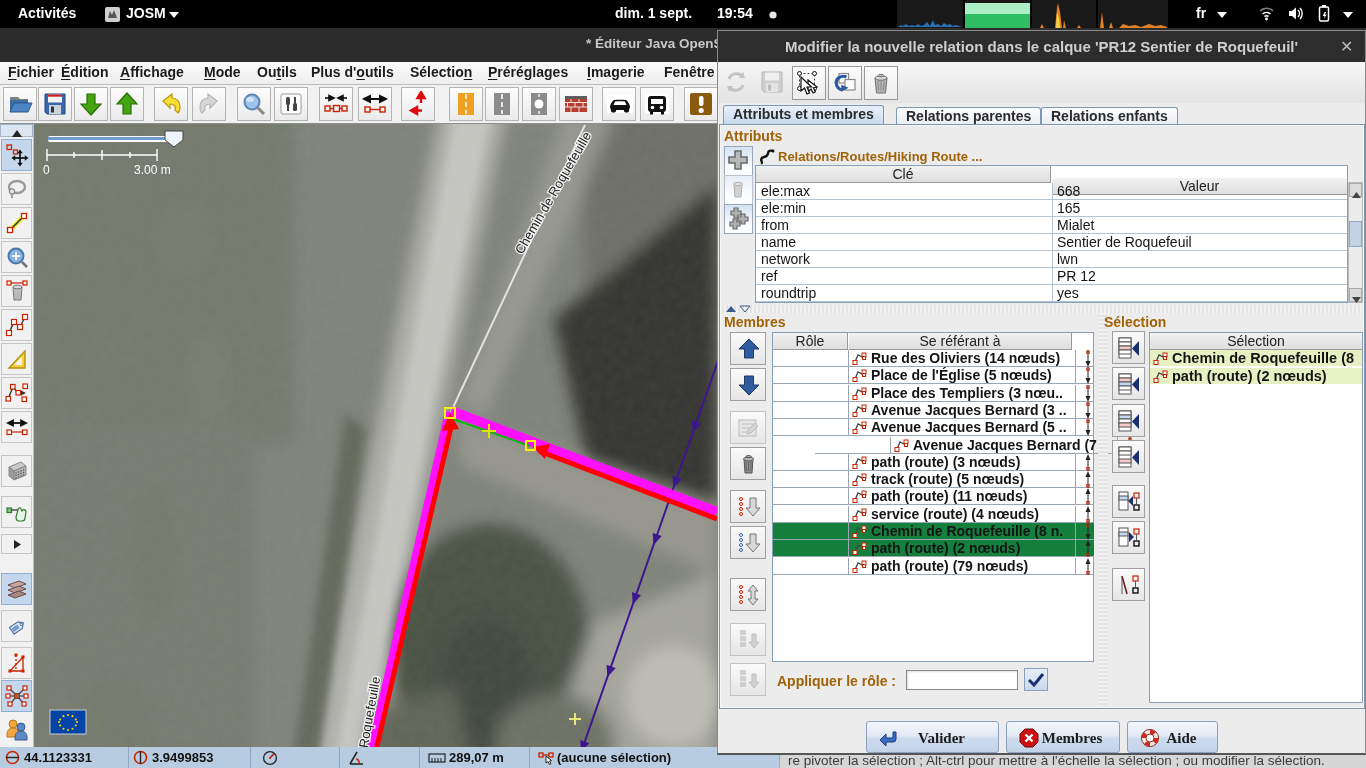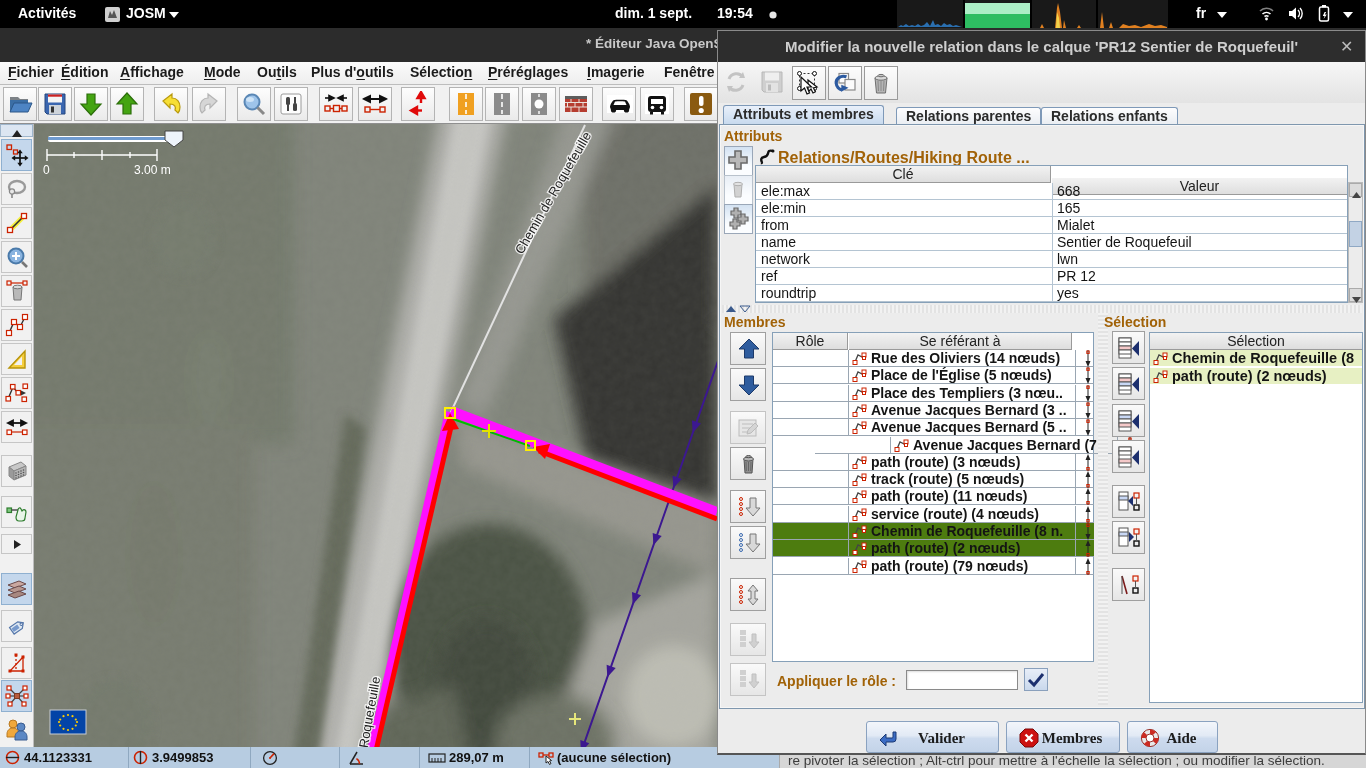--- a/index.html
+++ b/index.html
@@ -57,21 +57,21 @@
 
 .blabel { position:absolute; font-size:14px; font-weight:bold; color:#a16207; }
 .arow { position:absolute; left:0; right:0; height:17px; border-bottom:1px solid #b4c4d2; font-size:14px; color:#141414; }
 .arow span:first-child { position:absolute; left:5px; top:0px; }
 .arow span:last-child { position:absolute; left:301px; top:0px; }
 .arow::after { content:""; position:absolute; left:296px; top:0; width:1px; height:17px; background:#b4c4d2; }
 .mrow { position:absolute; left:0; height:17px; border-bottom:1px solid #9aa6b2; font-size:14px; font-weight:bold; color:#141414; white-space:nowrap; }
 .mrow .wt { position:absolute; left:98px; top:0px; }
 .mrow::before { content:""; position:absolute; left:75px; top:0; width:1px; height:17px; background:#9aa6b2; }
 .mrow svg.wi { position:absolute; left:79px; top:2px; }
-.mrow.sel { background:#4d7c0f; }
+.mrow.sel { background:#15803d; }
 .selrow { background:#e7f0c3; border-bottom:1px solid #fff; font-weight:bold; color:#141414; font-size:14.5px; }
 .selrow .wt { position:absolute; left:22px; top:0px; white-space:nowrap; }
 .selrow svg.wi { position:absolute; left:3px; top:2px; }
 
 
 .mbtn { position:absolute; width:29px; height:30px; background:linear-gradient(#d3e2f2,#fbfdff 70%); border:1px solid #9aa7b8; }
 .mbtn svg { position:absolute; left:1px; top:1px; }
 
 
 .membtn { position:absolute; left:0; width:36px; height:33px; background:linear-gradient(#fafafa,#e6e6e6); border:1px solid #9f9f9f; }
@@ -791,21 +791,21 @@
               <path d="M15 8 h4 v3 h3 v4 h-3 v3 h-4 v-3 h-3 v-4 h3 Z"></path>
               <path d="M7 13 h4 v3 h3 v4 h-3 v3 H7 v-3 H4 v-4 h3 Z"></path>
             </g>
           </svg>
         </div>
 
       <svg class="abs" style="left:38px; top:23px;" width="18" height="18" viewBox="0 0 18 18">
           <path d="M15 3 C7 1 13 8 6 9 C0 10 6 16 3 15" fill="none" stroke="#111" stroke-width="2.4"></path>
           <circle cx="15" cy="3" r="1.5" fill="#111"></circle>
         </svg>
-      <div class="blabel" style="left:58px; top:24px; font-size:16px;">Relations/Routes/Hiking Route ...</div>
+      <div class="blabel" style="left:58px; top:24px; font-size:13px;">Relations/Routes/Hiking Route ...</div>
 
       <div class="jtable" style="left:35px; top:40px; width:593px; height:138px;">
         <div class="hdr" style="right:auto; width:295px; border-right:1px solid #9a9a9a;">Clé</div>
         <div class="hdr" style="left:296px; right:0;margin-top:12px;">Valeur</div>
         <div class="arow" style="top:17px;">
             <span>ele:max</span>
             <span>668</span>
           </div>
         <div class="arow" style="top:34px;">
             <span>ele:min</span>

